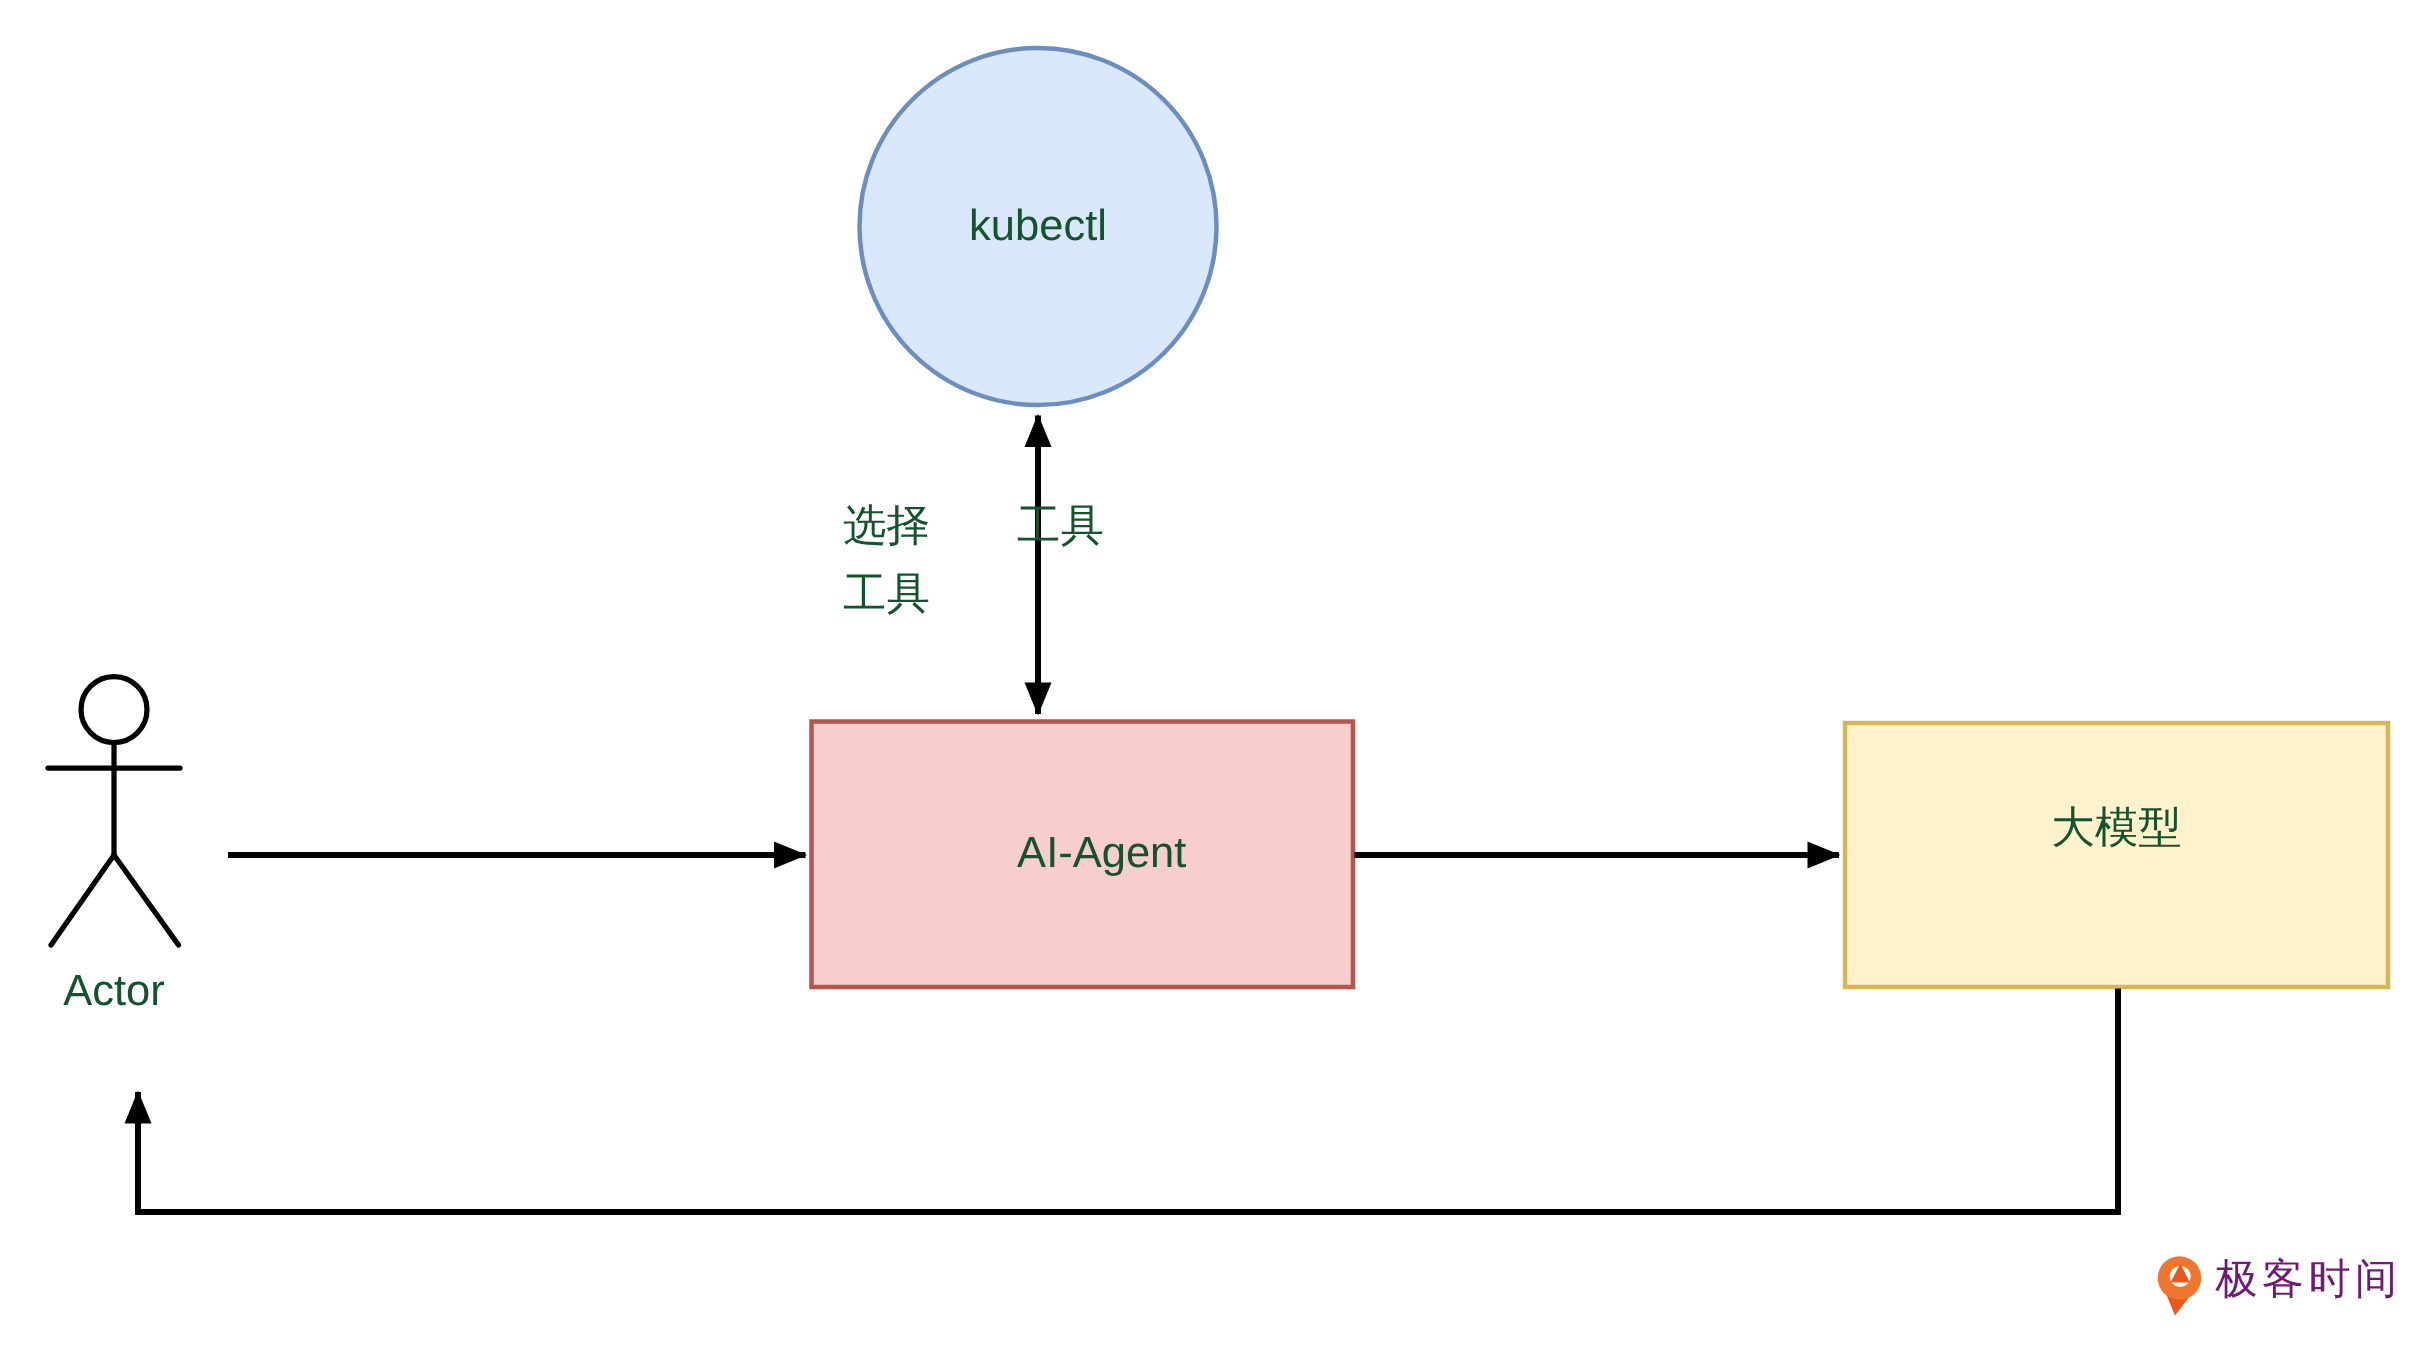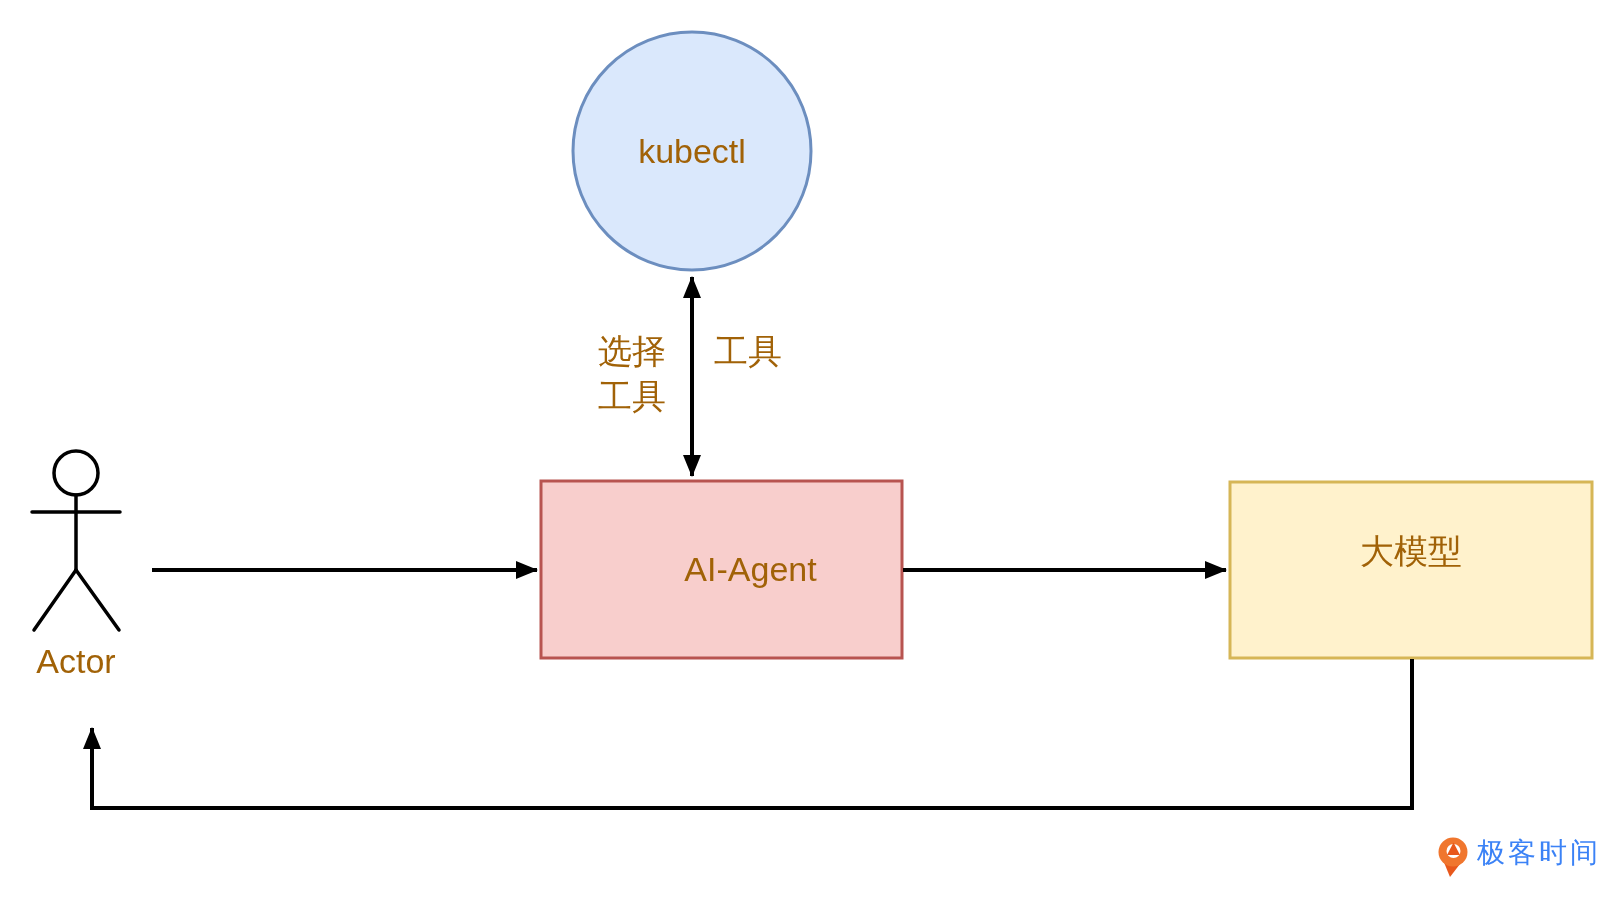--- a/index.html
+++ b/index.html
@@ -8,46 +8,46 @@
     width: 1623px;
     height: 900px;
     background: #ffffff;
     overflow: hidden;
     font-family: "Liberation Sans", "DejaVu Sans", sans-serif;
     color: #1a1a1a;
   }
   .diagram-svg { position: absolute; left: 0; top: 0; }
   .lbl {
     position: absolute;
-    font-size: 34px;
-    color: #a16207;
+    font-size: 29px;
+    color: #14532d;
     white-space: nowrap;
   }
   .lbl.boxed {
     display: flex;
     align-items: center;
     justify-content: center;
     text-align: center;
   }
   .lbl.multiline { text-align: center; line-height: 43px; }
-  .lbl.two-line { text-align: center; line-height: 45px; }
+  .lbl.two-line { text-align: left; line-height: 45px; }
   .watermark-text {
     position: absolute;
     left: 1477px;
     top: 837px;
     width: 140px;
     height: 32px;
     font-size: 28px;
     letter-spacing: 3px;
     display: flex;
     align-items: center;
   }
   
   #lbl-kubectl  { left: 572px; top: 33px;  width: 240px; height: 237px; }
-  #lbl-agent    { left: 570px; top: 481px; width: 361px; height: 177px; }
+  #lbl-agent    { left: 554px; top: 481px; width: 361px; height: 177px; }
   #lbl-llm      { left: 1230px; top: 482px; width: 362px; height: 139px; }
   #lbl-actor    { left: 6px;   top: 638px; width: 140px; height: 46px; }
   #lbl-request  { left: 187px; top: 430px; width: 280px; }
   #lbl-select   { left: 562px; top: 329px; width: 140px; }
   #lbl-result   { left: 678px; top: 329px; width: 140px; }
 </style>
 </head>
 <body>
 
 <div class="canvas">
@@ -103,15 +103,15 @@
 
   <div class="lbl two-line" id="lbl-select">
     <div>选择</div>
     <div>工具</div>
   </div>
 
   <div class="lbl two-line" id="lbl-result">
     <div>工具</div>
   </div>
 
-  <div class="watermark-text" style="color: #3b82f6;">极客时间</div>
+  <div class="watermark-text" style="color: #701a75;">极客时间</div>
 
 </div>
 
 </body></html>

